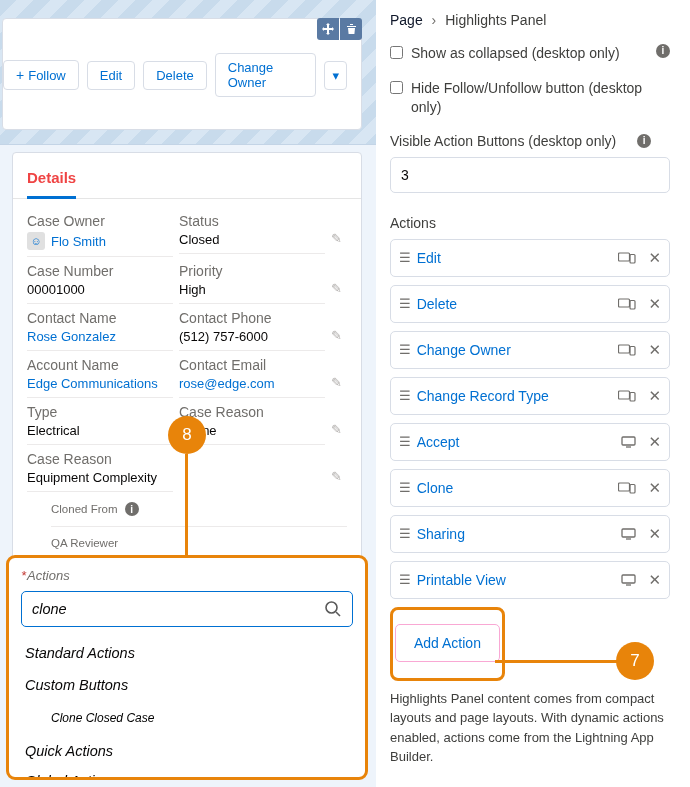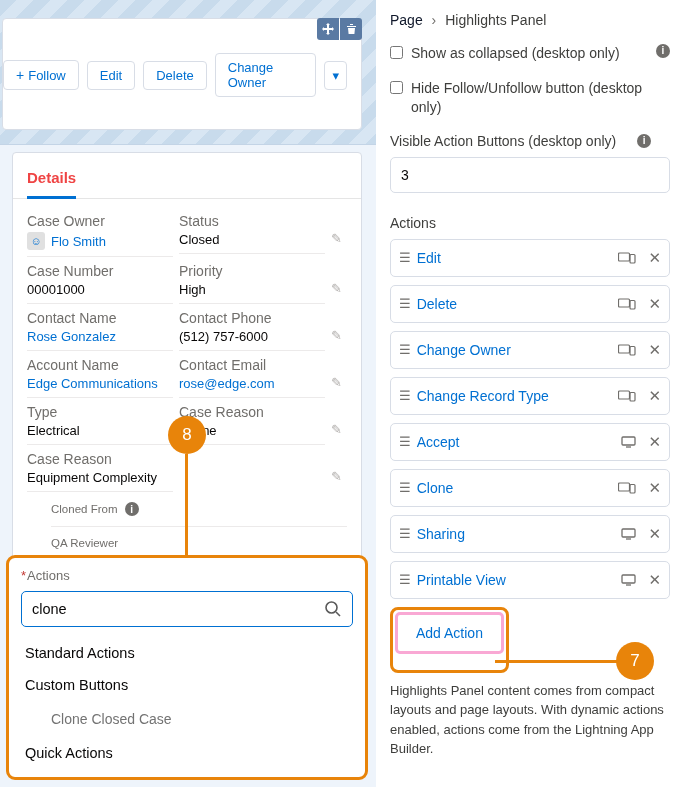--- a/index.html
+++ b/index.html
@@ -132,20 +132,21 @@
   .actions-popover {
     position:absolute;
     left: 6px; top: 555px;
     width: 362px;
     height: 225px;
     border: 3px solid #e8840a;
     border-radius: 9px;
     background:#fff;
     padding: 10px 12px 0 12px;
     overflow:hidden;
+    font-style:italic;
   }
   .ap-title {
     font-size:13px; color:#706e6b; padding-bottom:8px;
   }
   .ap-title .req { color:#c23934; margin-right:1px;}
   .combo {
     position:relative;
     border:1px solid #0070d2;
     border-radius:5px;
     height:36px;
@@ -153,21 +154,21 @@
     padding: 0 34px 0 10px;
     font-size:14.5px;
     color:#080707;
     margin-bottom:10px;
   }
   .combo .mag {
     position:absolute; right:10px; top:8px; color:#706e6b;
   }
   .group-hdr { font-size:14.5px; color:#080707; padding:8px 4px; }
   .group-item {
-    font-size:14px; color:#737373; padding:10px 4px 10px 30px;
+    font-size:12px; color:#000000; padding:10px 4px 10px 30px;
   }
   .last-clip { font-size:14.5px; color:#080707; padding:6px 4px 0 4px; height:14px; overflow:hidden;}
 
   
   .callout-bubble {
     position:absolute;
     width:38px;height:38px;border-radius:50%;
     background:#e8840a;color:#fff;font-size:17px;font-weight:500;
     display:flex;align-items:center;justify-content:center;
     z-index:50;
@@ -202,24 +203,24 @@
     border:1px solid #d8dde6; border-radius:5px; height:38px;
     display:flex;align-items:center;gap:8px; padding:0 8px;
     margin-bottom:8px;
   }
   .grip { color:#706e6b; font-size:13px; letter-spacing:-2px;}
   .action-row .lbl { flex:1; color:#0070d2; font-size:14px;}
   .dev-ico { color:#706e6b; font-size:13px;}
   .del-x { color:#706e6b; font-size:15px; margin-left:4px;}
   .add-action-btn {
     display:inline-block;
-    border:3px solid #f9a8d4; border-radius:5px;
+    border:1px solid #f9a8d4; border-radius:5px;
     padding: 10px 18px;
     color:#0070d2; font-size:14px;
-    margin: 0 0 14px 0;
+    margin: 12px 0 14px 0;
   }
   .add-action-wrap {
     display:inline-block;
     border:3px solid #e8840a;border-radius:8px;
     padding:2px;
   }
   .help-txt {
     font-size:13px; color:#3e3e3c; line-height:1.5; padding-top:8px;
   }
   svg { display:block; }

